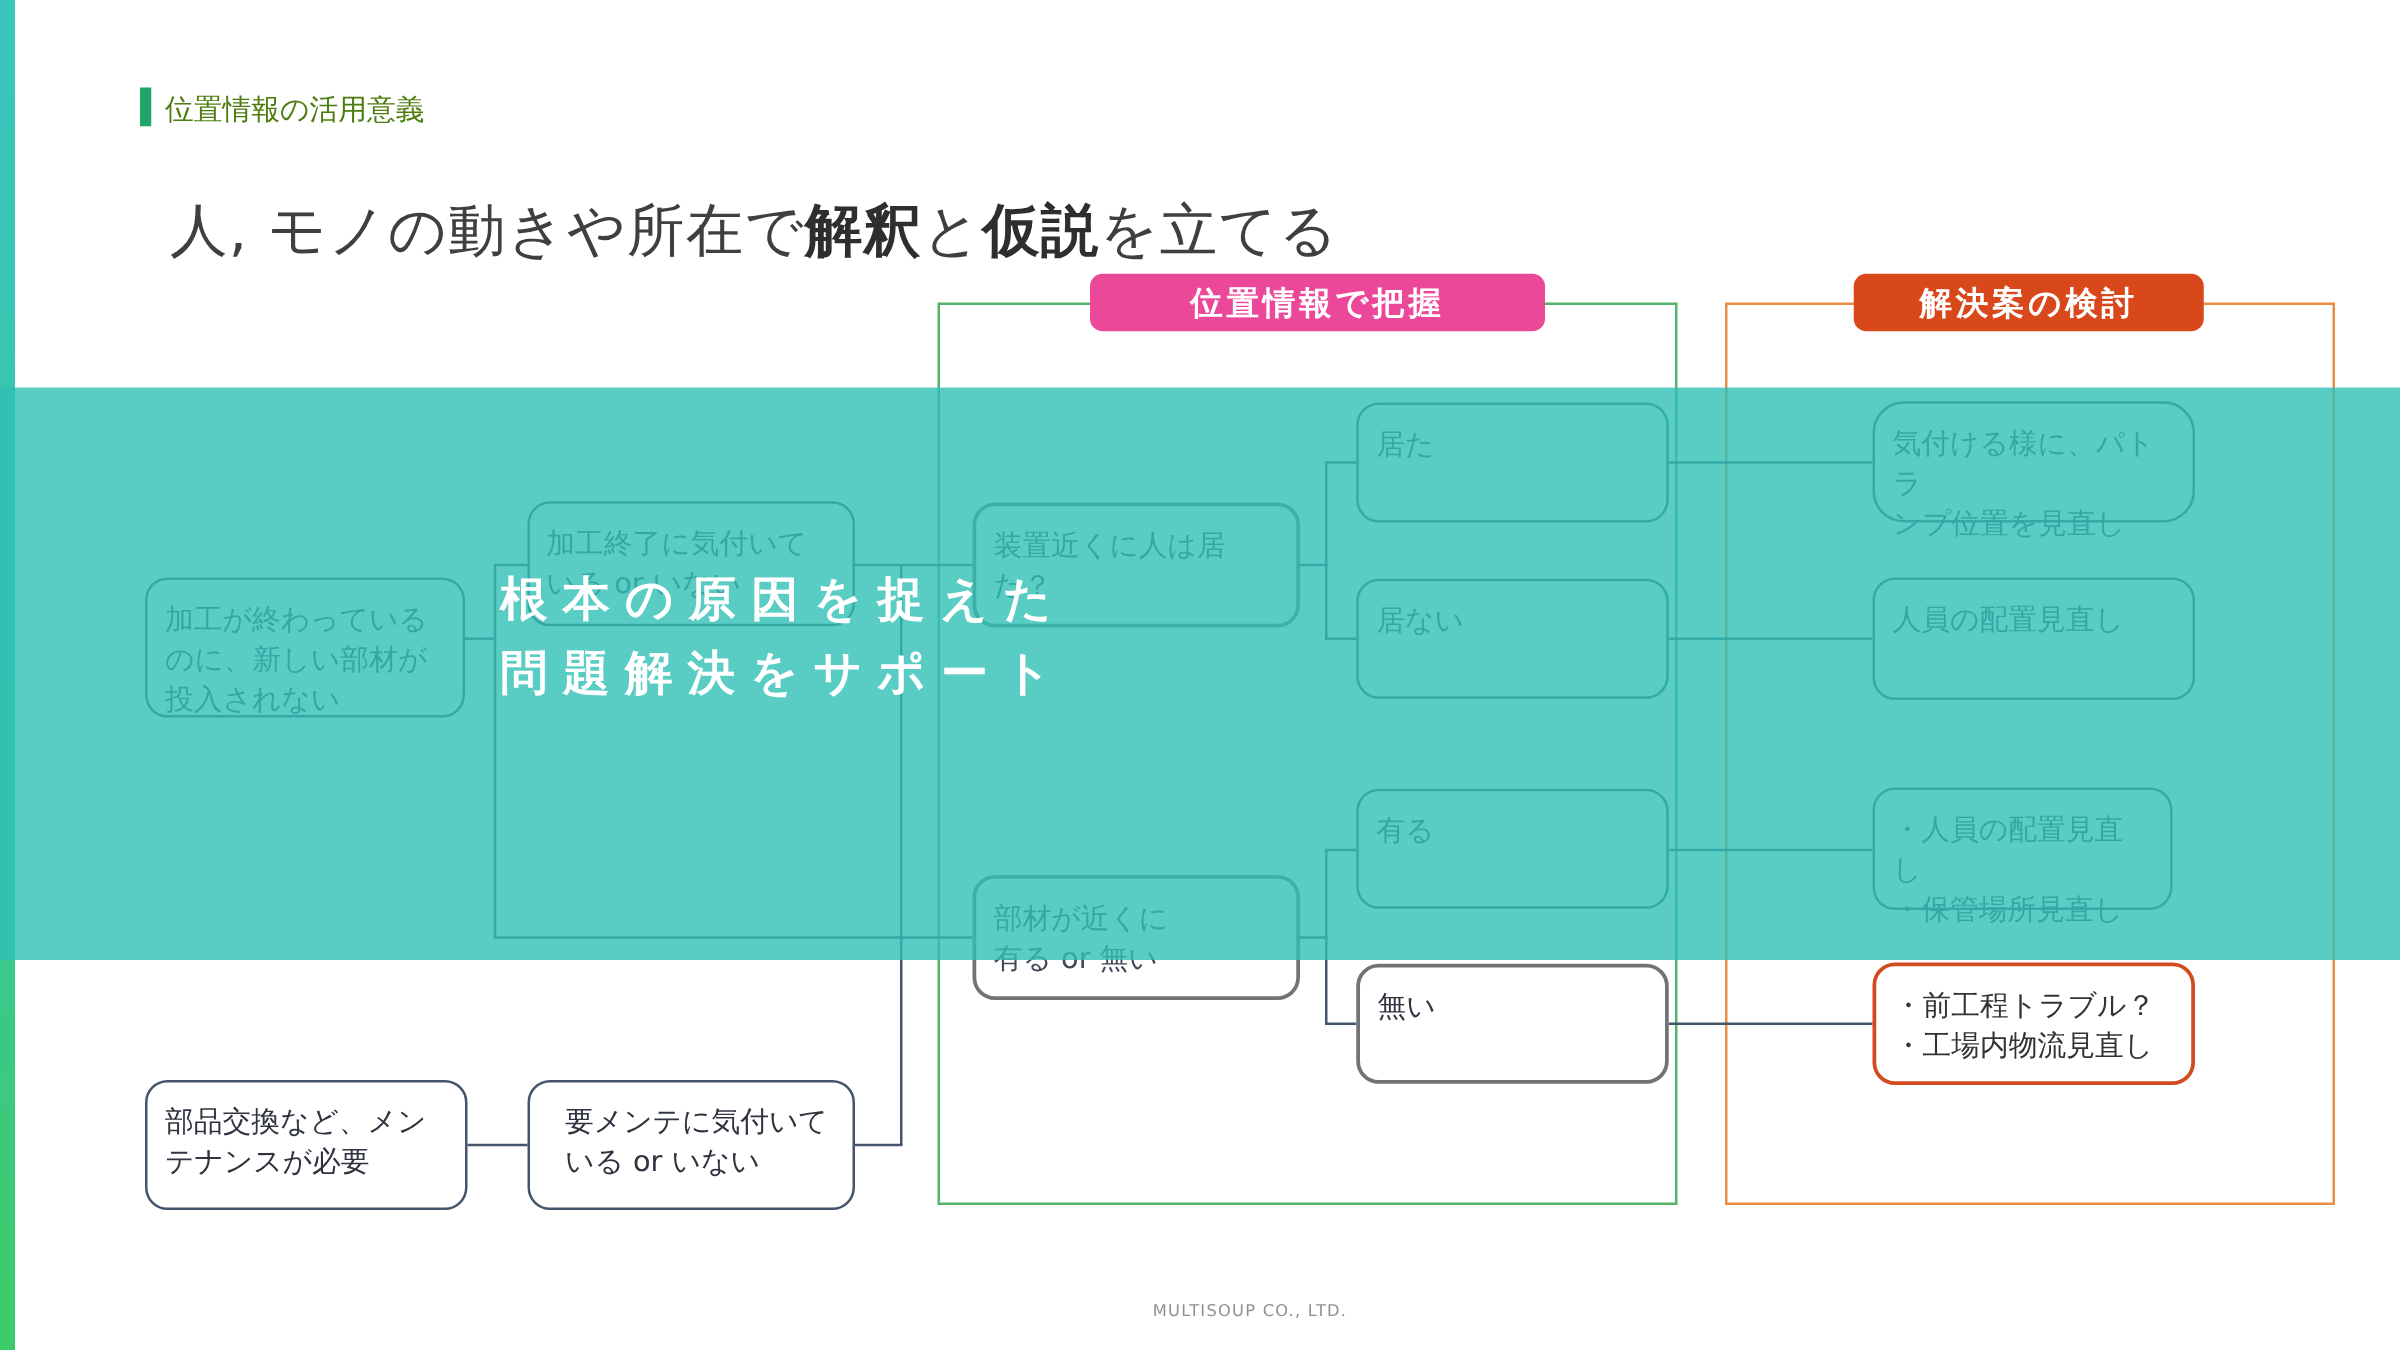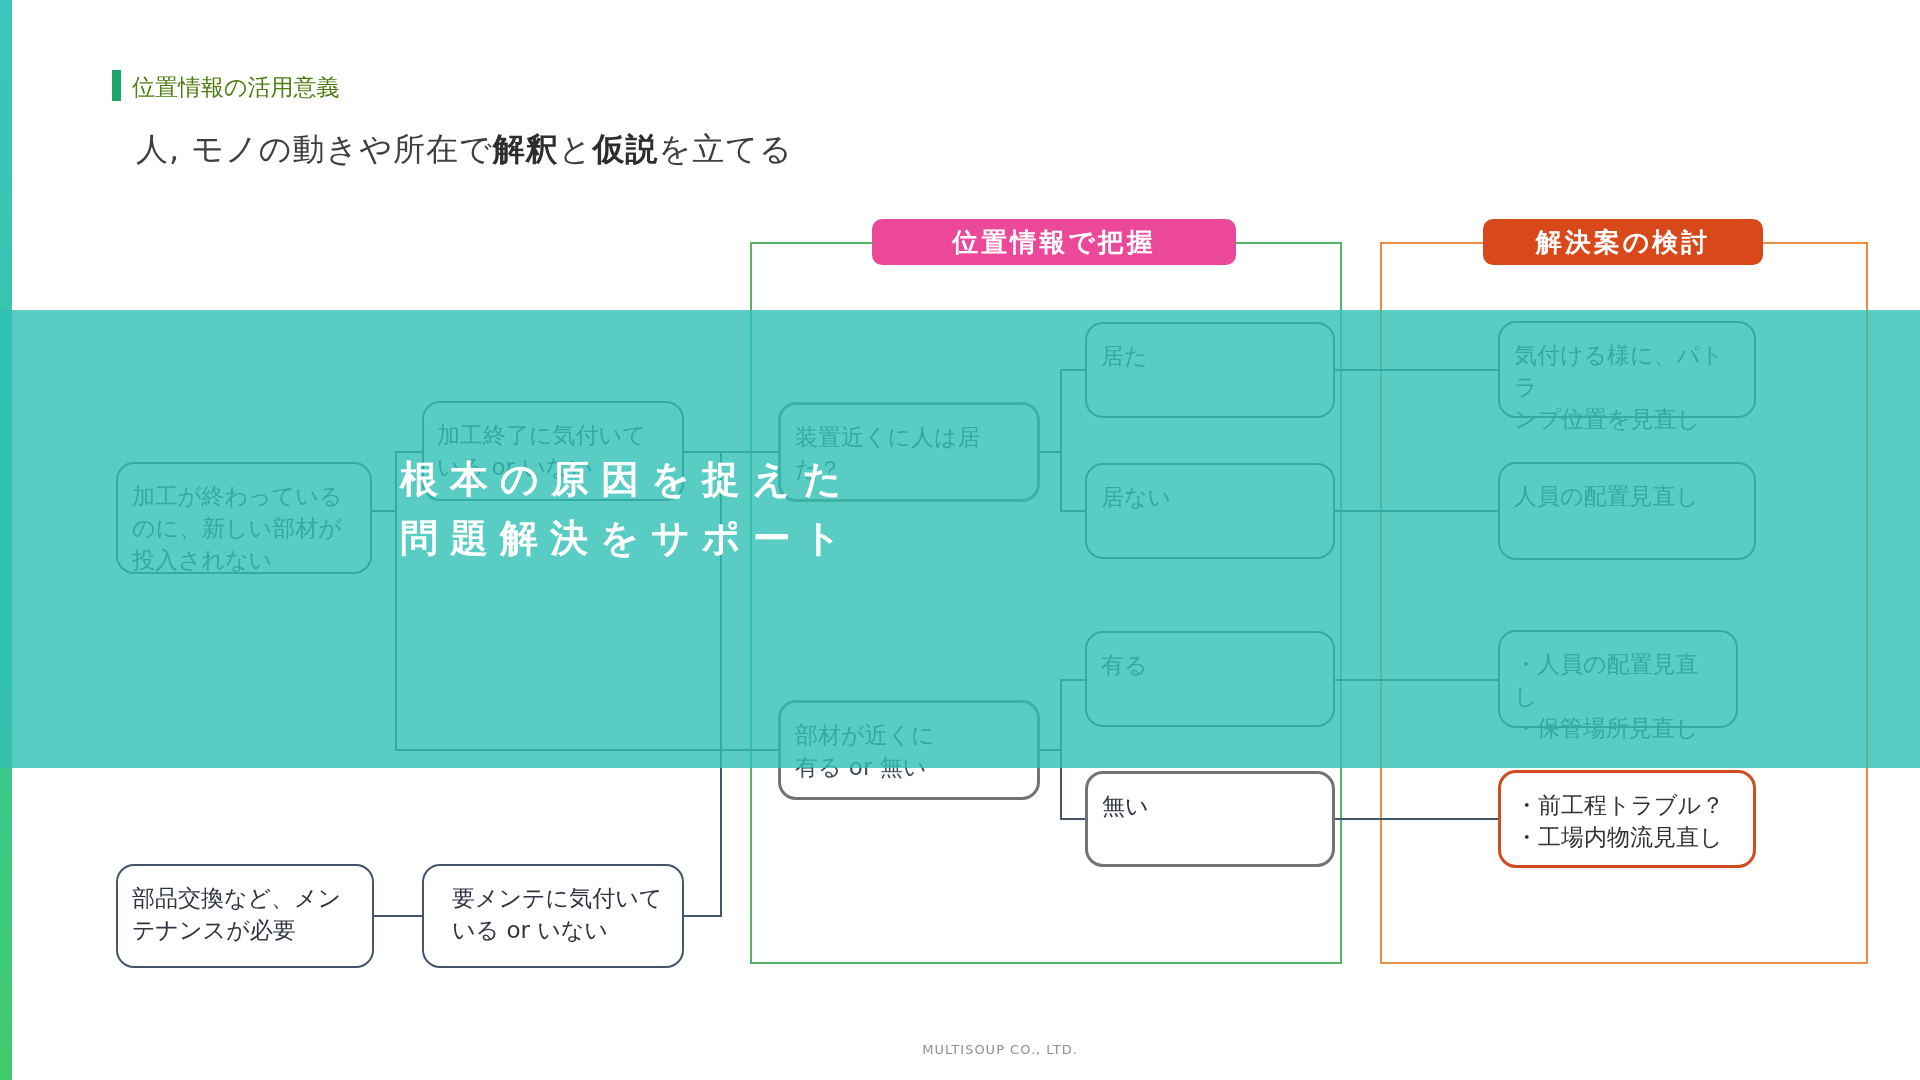--- a/index.html
+++ b/index.html
@@ -6,21 +6,21 @@
   body{
     width:1920px;height:1080px;position:relative;overflow:hidden;
     background:#ffffff;font-family:"DejaVu Sans","Liberation Sans",sans-serif;
   }
   
   .edge-bar{position:absolute;left:0;top:0;width:12px;height:1080px;
     background:linear-gradient(180deg,#3AC6BE 0%,#35C7A9 45%,#3ECB68 100%);z-index:1;}
   
   .eyebrow-accent{position:absolute;left:112px;top:70px;width:9px;height:31px;background:#1FA567;z-index:2;}
   .eyebrow{position:absolute;left:132px;top:72px;font-size:23px;color:#4d7c0f;z-index:2;}
-  .title{position:absolute;left:136px;top:128px;font-size:32px;color:#3F3F3F;z-index:2;letter-spacing:1px;}
+  .title{position:absolute;left:136px;top:154px;font-size:46px;color:#3F3F3F;z-index:2;letter-spacing:1px;}
   .title .b{font-weight:bold;color:#2e2e2e;}
   
   .frame{position:absolute;top:242px;height:722px;box-sizing:border-box;background:transparent;z-index:2;}
   .frame.green{left:750px;width:592px;border:2px solid #52B56B;}
   .frame.orange{left:1380px;width:488px;border:2px solid #EB8E44;}
   .pill{position:absolute;top:219px;height:46px;border-radius:10px;color:#fff;font-weight:bold;
     font-size:26px;display:flex;align-items:center;justify-content:center;letter-spacing:3px;z-index:3;}
   .pill.green{left:872px;width:364px;background:#ec4899;}
   .pill.orange{left:1483px;width:280px;background:#D9481B;}
   
@@ -78,21 +78,21 @@
 
 <div class="box" style="left:116px;top:462px;width:256px;height:112px;">加工が終わっているのに、新しい部材が投入されない</div>
 <div class="box" style="left:422px;top:401px;width:262px;height:100px;padding-left:13px;">加工終了に気付いている or いない</div>
 <div class="box hl-green" style="left:778px;top:402px;width:262px;height:100px;">装置近くに人は居た？</div>
 <div class="box" style="left:1085px;top:322px;width:250px;height:96px;">居た</div>
 <div class="box" style="left:1085px;top:463px;width:250px;height:96px;">居ない</div>
 <div class="box hl-green" style="left:778px;top:700px;width:262px;height:100px;">部材が近くに
 有る or 無い</div>
 <div class="box" style="left:1085px;top:631px;width:250px;height:96px;">有る</div>
 <div class="box hl-green dark-text" style="left:1085px;top:771px;width:250px;height:96px;">無い</div>
-<div class="box" style="left:1498px;top:321px;width:258px;height:97px;">気付ける様に、パトラ
+<div class="box" style="left:1498px;top:321px;width:258px;height:97px;border-radius:25px;">気付ける様に、パトラ
 ンプ位置を見直し</div>
 <div class="box" style="left:1498px;top:462px;width:258px;height:98px;">人員の配置見直し</div>
 <div class="box" style="left:1498px;top:630px;width:240px;height:98px;">・人員の配置見直し
 ・保管場所見直し</div>
 <div class="box hl-orange" style="left:1498px;top:770px;width:258px;height:98px;">・前工程トラブル？
 ・工場内物流見直し</div>
 <div class="box dark-text" style="left:116px;top:864px;width:258px;height:104px;">部品交換など、メンテナンスが必要</div>
 <div class="box dark-text" style="left:422px;top:864px;width:262px;height:104px;padding-left:28px;">要メンテに気付いている or いない</div>
 
 <div class="overlay"></div>

